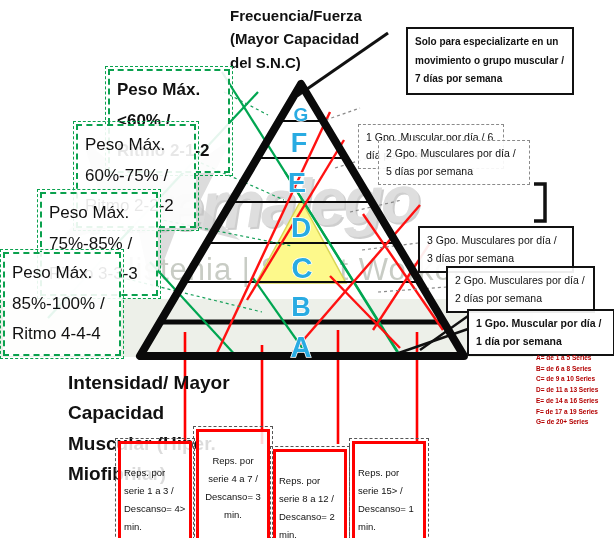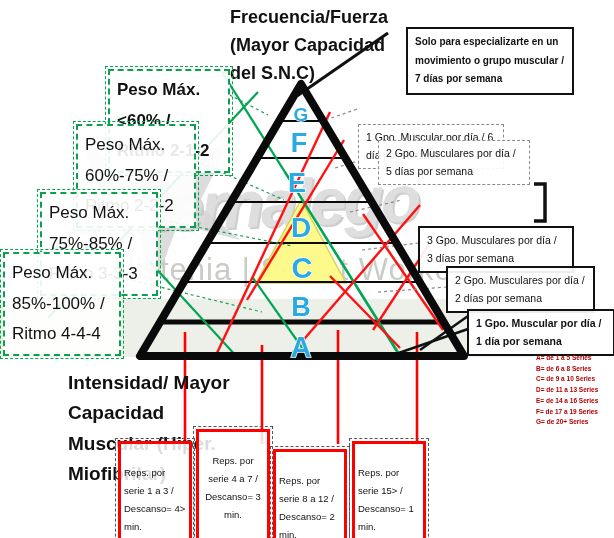--- a/index.html
+++ b/index.html
@@ -15,21 +15,21 @@
     left:88px;top:166px;z-index:1;font-size:66px;font-weight:bold;font-style:italic;
     color:#d6d6d6;letter-spacing:-3px;opacity:.8;transform:rotate(-2deg);
     text-shadow:2px 2px 0 #c3c3c3;
   }
   #wm-sub{
     left:86px;top:252px;z-index:1;font-size:31px;color:#c6cac2;letter-spacing:1px;opacity:.95;
   }
   #wm-star{left:40px;top:100px;z-index:1;}
   
   #diagram{left:0;top:0;z-index:2;}
-  #main-title{left:230px;top:4px;width:170px;font-size:18px;font-weight:bold;line-height:1.55;z-index:3;}
+  #main-title{left:230px;top:4px;width:170px;font-size:15px;font-weight:bold;line-height:1.55;z-index:3;}
   #top-note{
     left:390px;top:27px;width:150px;border:2.5px solid #111;background:rgba(255,255,255,.95);
     font-size:10px;font-weight:bold;line-height:1.85;padding:4px 7px;z-index:3;margin-left:16px;
   }
   .gbox{
     border:2px dashed #0aa14e;outline:1px dashed #0aa14e;outline-offset:2px;
     background:rgba(255,255,255,.9);font-size:17px;line-height:1.8;padding:4px 7px;z-index:3;
   }
   .gbox.b{font-weight:bold;}
   #gbox-0{left:108px;top:69px;width:104px;}

